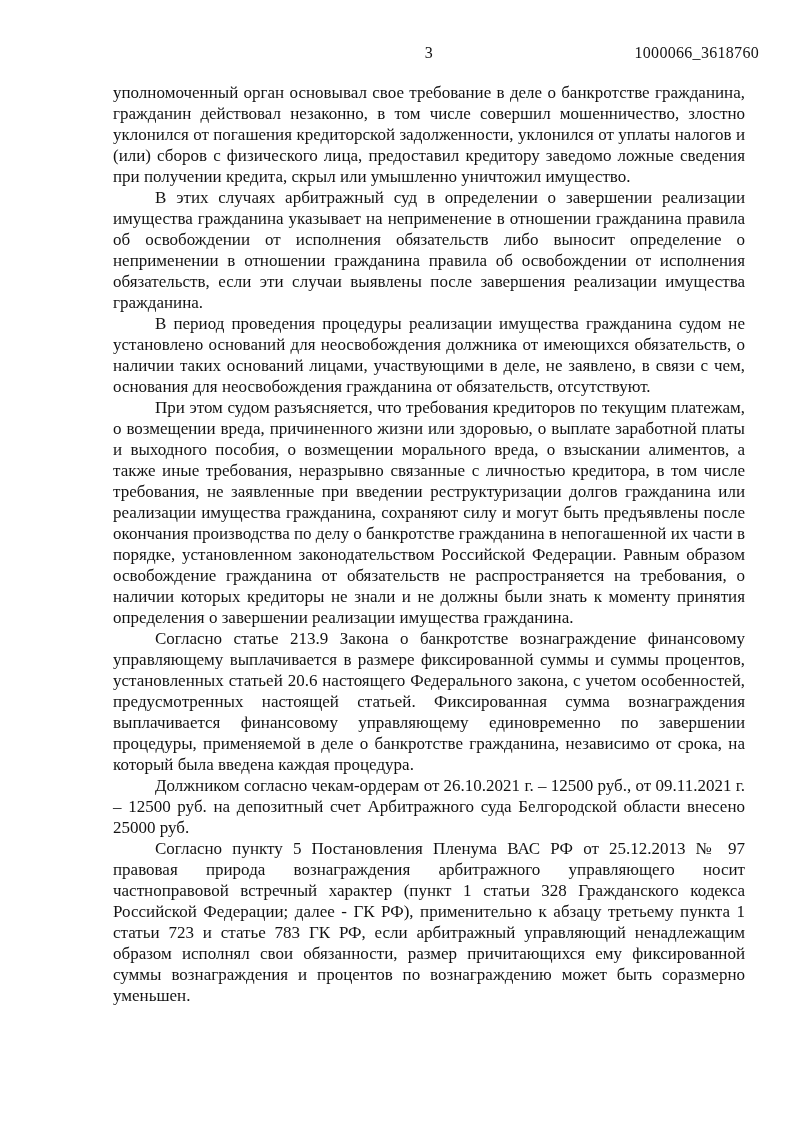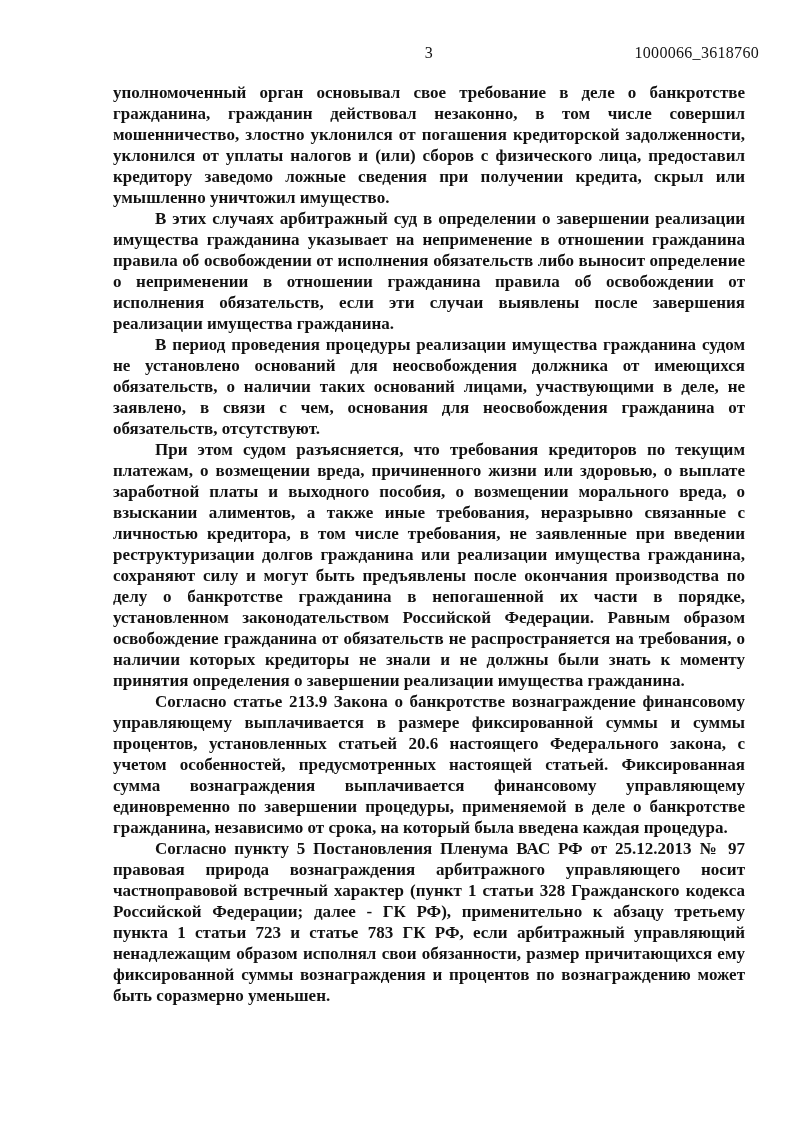--- a/index.html
+++ b/index.html
@@ -43,21 +43,20 @@
     text-align: center;
   }
   .body-text {
     font-size: 17px;
     line-height: 21px;
     text-align: justify;
     text-align-last: left;
   }
   .para {
     text-indent: 42px;
-    font-weight: bold;
   }
   .para.no-indent {
     text-indent: 0;
   }
 </style>
 </head>
 <body>
 
 <div class="page">
   <div class="content">
@@ -66,17 +65,18 @@
       <span class="page-number">3</span>
       <span class="document-id">1000066_3618760</span>
     </div>
 
     <div class="body-text">
       <p class="para no-indent">уполномоченный орган основывал свое требование в деле о банкротстве гражданина, гражданин действовал незаконно, в том числе совершил мошенничество, злостно уклонился от погашения кредиторской задолженности, уклонился от уплаты налогов и (или) сборов с физического лица, предоставил кредитору заведомо ложные сведения при получении кредита, скрыл или умышленно уничтожил имущество.</p>
       <p class="para">В этих случаях арбитражный суд в определении о завершении реализации имущества гражданина указывает на неприменение в отношении гражданина правила об освобождении от исполнения обязательств либо выносит определение о неприменении в отношении гражданина правила об освобождении от исполнения обязательств, если эти случаи выявлены после завершения реализации имущества гражданина.</p>
       <p class="para">В период проведения процедуры реализации имущества гражданина судом не установлено оснований для неосвобождения должника от имеющихся обязательств, о наличии таких оснований лицами, участвующими в деле, не заявлено, в связи с чем, основания для неосвобождения гражданина от обязательств, отсутствуют.</p>
       <p class="para">При этом судом разъясняется, что требования кредиторов по текущим платежам, о возмещении вреда, причиненного жизни или здоровью, о выплате заработной платы и выходного пособия, о возмещении морального вреда, о взыскании алиментов, а также иные требования, неразрывно связанные с личностью кредитора, в том числе требования, не заявленные при введении реструктуризации долгов гражданина или реализации имущества гражданина, сохраняют силу и могут быть предъявлены после окончания производства по делу о банкротстве гражданина в непогашенной их части в порядке, установленном законодательством Российской Федерации. Равным образом освобождение гражданина от обязательств не распространяется на требования, о наличии которых кредиторы не знали и не должны были знать к моменту принятия определения о завершении реализации имущества гражданина.</p>
       <p class="para">Согласно статье 213.9 Закона о банкротстве вознаграждение финансовому управляющему выплачивается в размере фиксированной суммы и суммы процентов, установленных статьей 20.6 настоящего Федерального закона, с учетом особенностей, предусмотренных настоящей статьей. Фиксированная сумма вознаграждения выплачивается финансовому управляющему единовременно по завершении процедуры, применяемой в деле о банкротстве гражданина, независимо от срока, на который была введена каждая процедура.</p>
+      <p class="para">Должником согласно чекам-ордерам от 26.10.2021 г. – 12500 руб., от 09.11.2021 г. – 12500 руб. на депозитный счет Арбитражного суда Белгородской области внесено 25000 руб.</p>
       <p class="para">Согласно пункту 5 Постановления Пленума ВАС РФ от 25.12.2013 № 97 правовая природа вознаграждения арбитражного управляющего носит частноправовой встречный характер (пункт 1 статьи 328 Гражданского кодекса Российской Федерации; далее - ГК РФ), применительно к абзацу третьему пункта 1 статьи 723 и статье 783 ГК РФ, если арбитражный управляющий ненадлежащим образом исполнял свои обязанности, размер причитающихся ему фиксированной суммы вознаграждения и процентов по вознаграждению может быть соразмерно уменьшен.</p>
     </div>
 
   </div>
 </div>
 
 </body></html>

